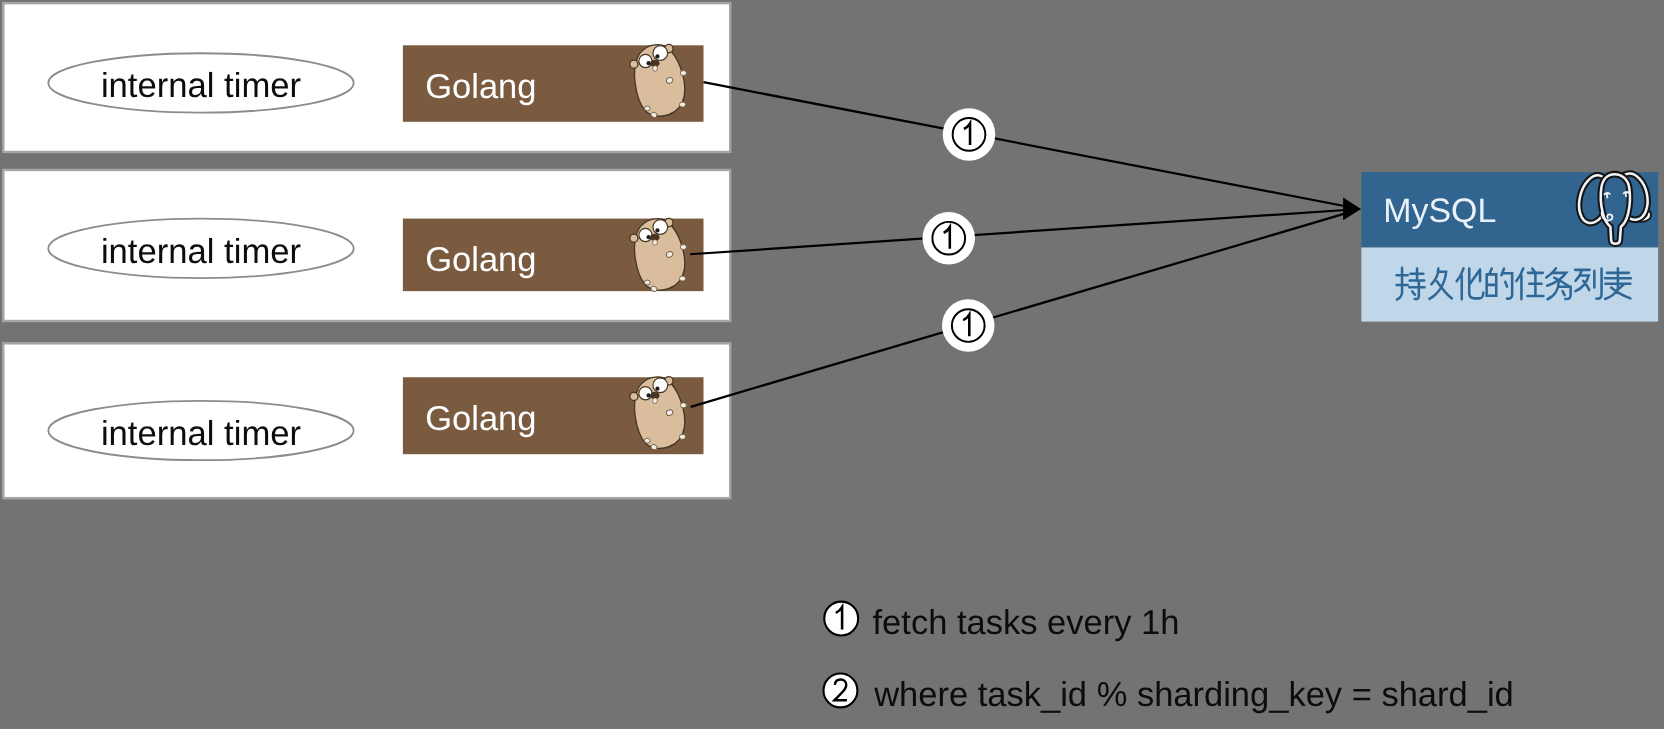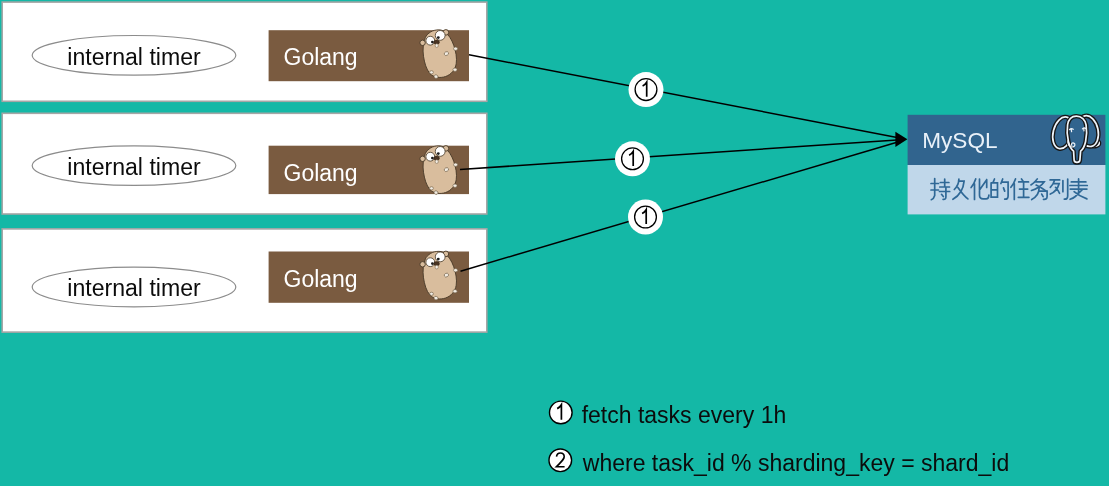--- a/index.html
+++ b/index.html
@@ -1,17 +1,17 @@
 <!DOCTYPE html>
 <html><head>
 <meta charset="utf-8">
 <style>
 html,body{margin:0;padding:0;background:#ffffff;-webkit-font-smoothing:antialiased;}
 *{-webkit-font-smoothing:antialiased;}
-#c{position:relative;will-change:transform;transform:translateZ(0);width:1109px;height:486px;font-family:"Liberation Sans",sans-serif;overflow:hidden;background:#14b8a6;}
+#c{position:relative;will-change:transform;transform:translateZ(0);width:1109px;height:486px;font-family:"Liberation Sans",sans-serif;overflow:hidden;background:#737373;}
 svg{display:block;}
 </style>
 </head>
 <body>
 <div id="c">
 <svg width="1109" height="486" viewBox="0 0 1109 486" font-family="Liberation Sans, sans-serif">
 <defs>
 <g id="gopher">
 
   <path d="M 15.2,4 C 18.8,0.7 26.6,-0.4 30.6,2.6 C 34.6,5.6 37.6,10.4 39.7,16.2 C 41.8,22 43.1,29.2 42.2,34.8 C 41.2,40.8 37.2,45.6 31.6,47.5 C 26,49.4 19.4,48.5 15.9,44.5 C 12.3,40.4 10.5,33.8 9.5,27.3 C 8.5,20.4 9.3,12.9 11.4,8.5 C 12.5,6.2 13.6,5.1 15.2,4 Z" fill="#d9bd9d" stroke="#463826" stroke-width="0.9"></path>

